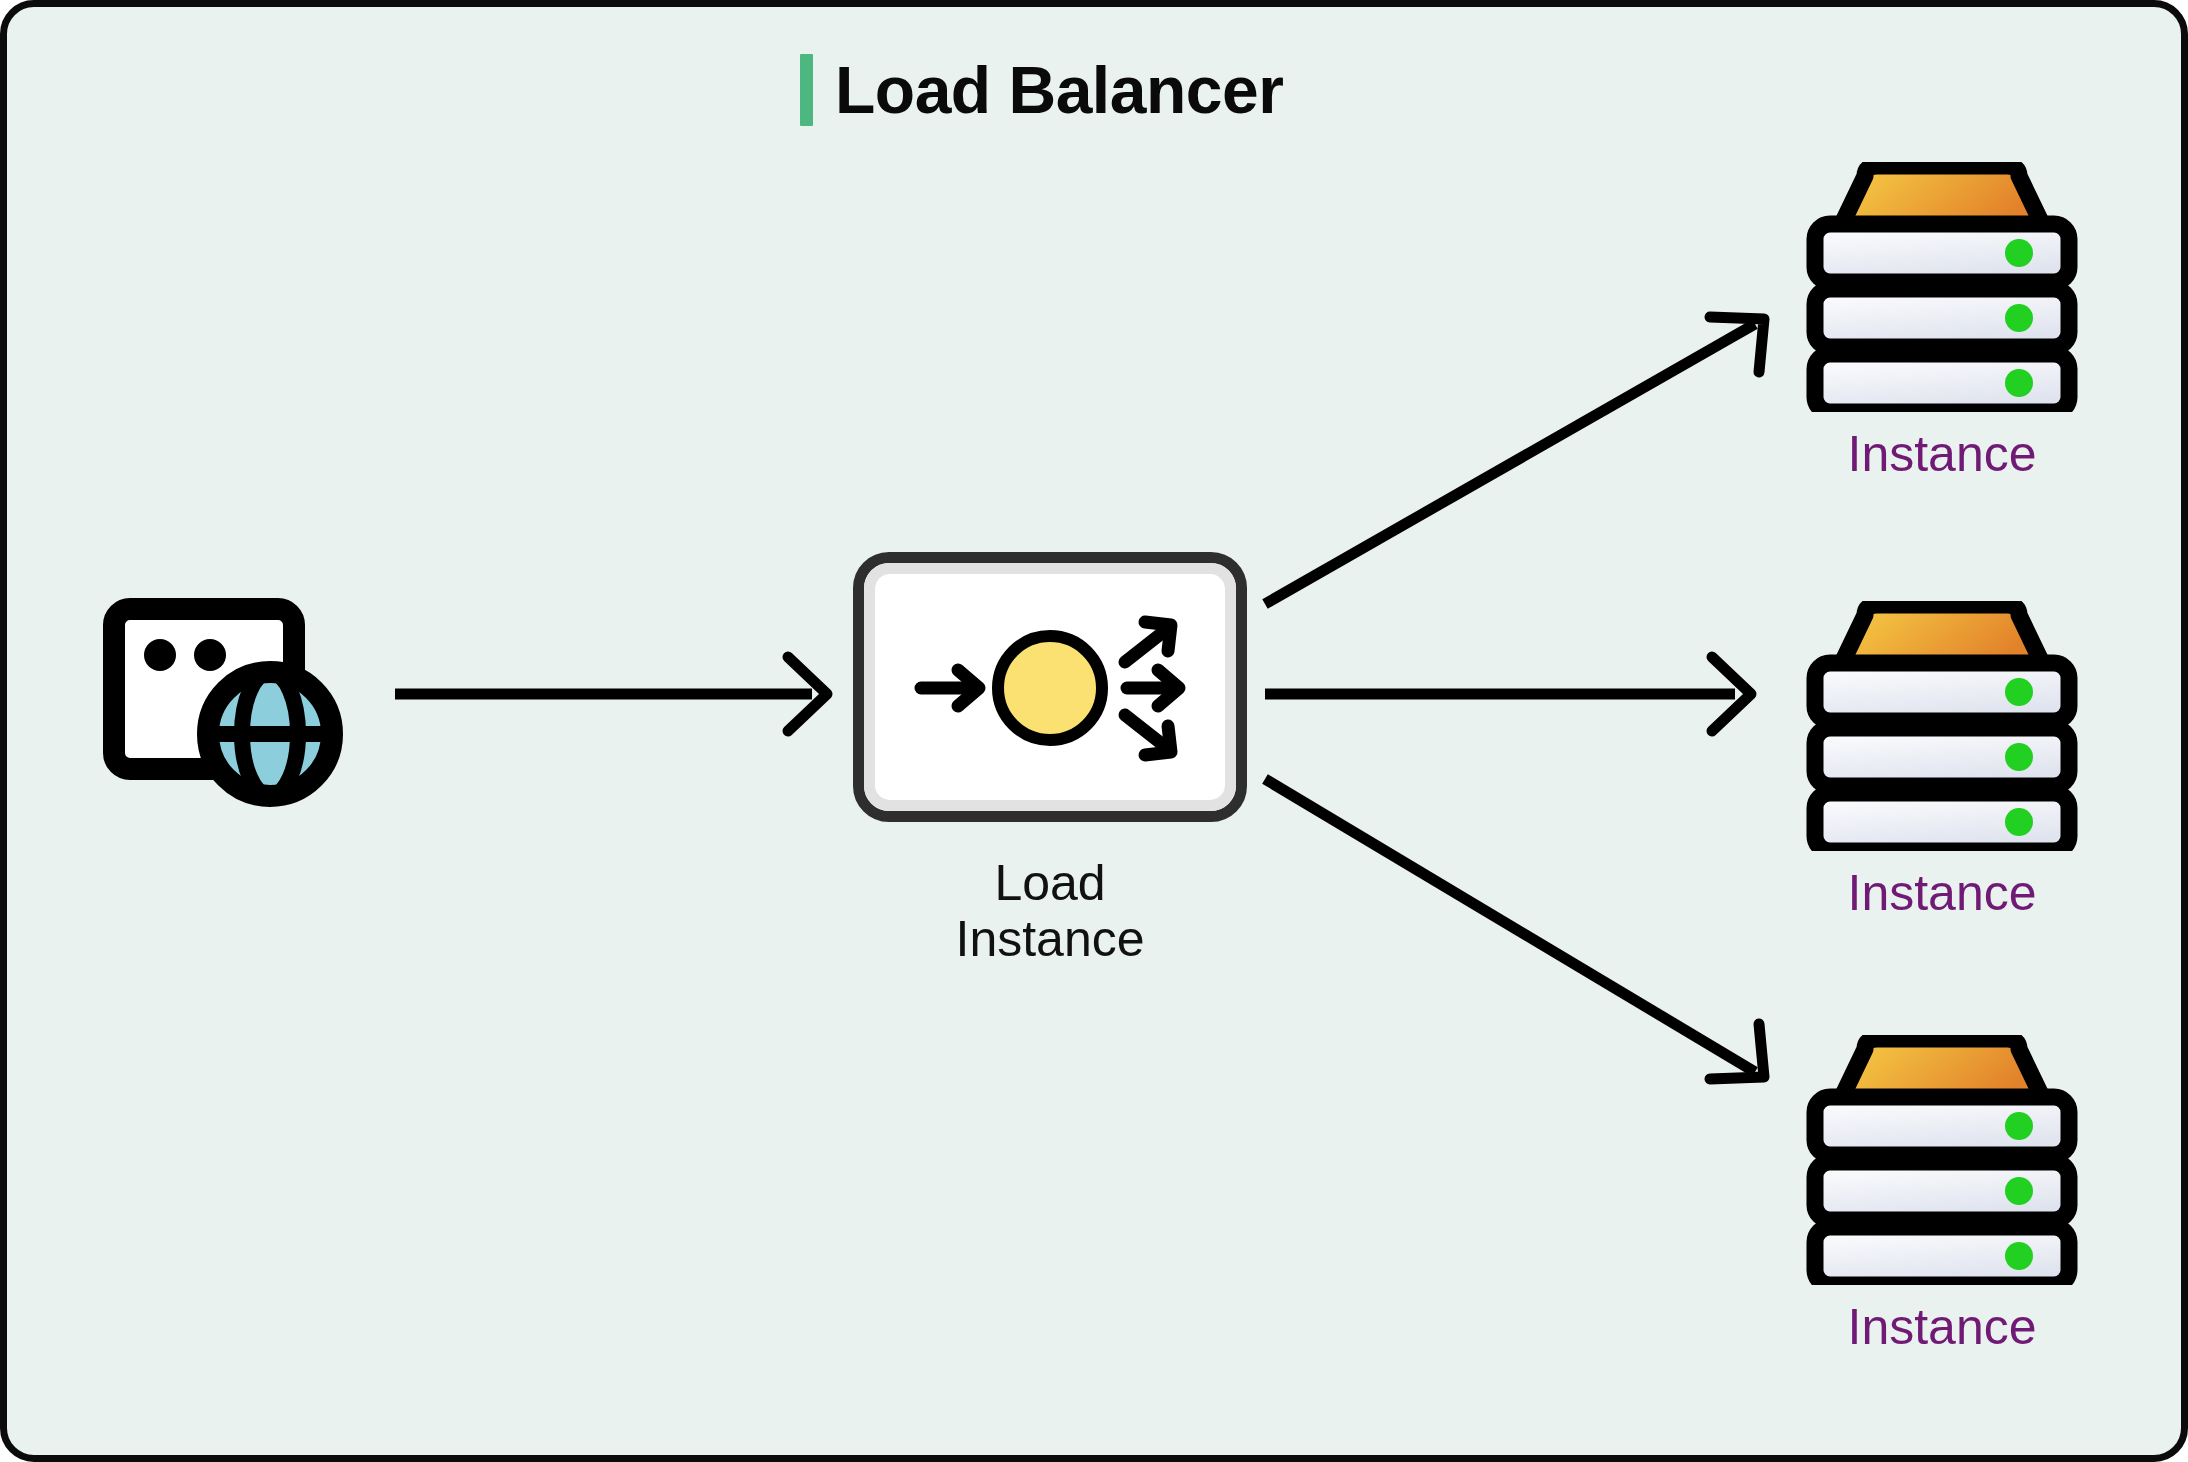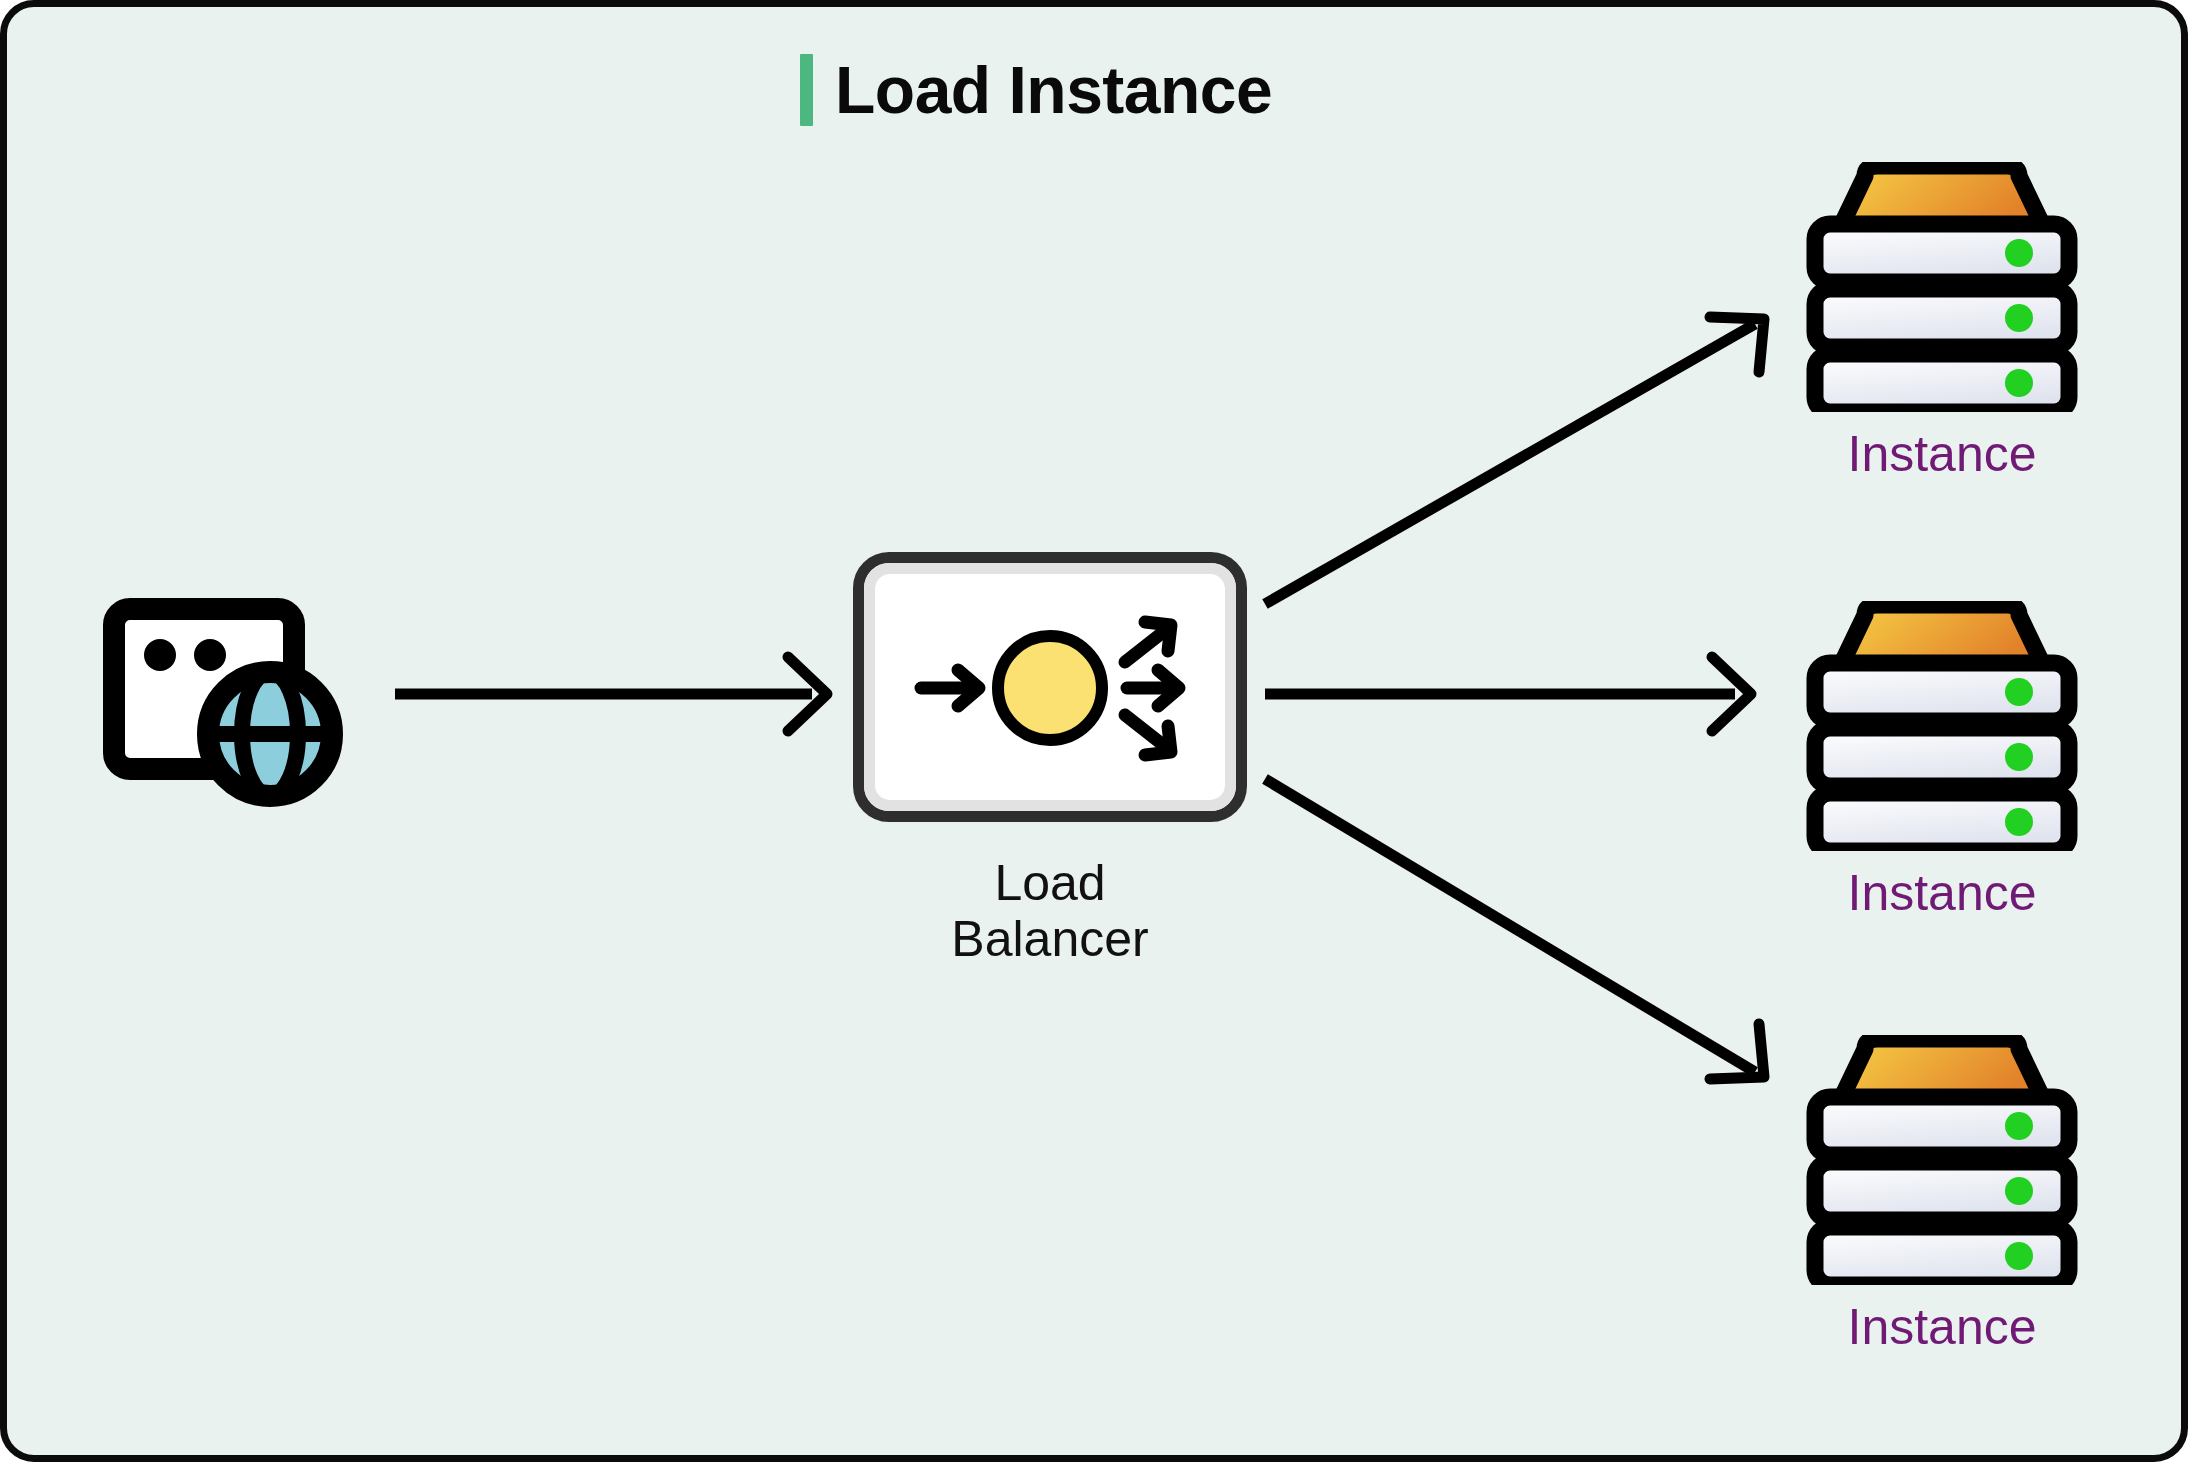--- a/index.html
+++ b/index.html
@@ -138,21 +138,21 @@
     pointer-events: none;
   }
 </style>
 </head>
 <body>
 
 <div id="canvas">
 
   <div id="title-row">
     <div id="title-accent"></div>
-    <div id="title-text">Load Instance</div>
+    <div id="title-text">Load Balancer</div>
   </div>
 
   <div id="client-icon">
     <svg viewBox="0 0 260 210" width="260" height="210">
 
       <rect x="12" y="12" width="180" height="160" rx="16" ry="16" fill="#ffffff" stroke="#000000" stroke-width="22"></rect>
       <line x1="12" y1="50" x2="192" y2="50" stroke="#000000" stroke-width="0"></line>
       <circle cx="58" cy="58" r="16" fill="#000000"></circle>
       <circle cx="108" cy="58" r="16" fill="#000000"></circle>
 
@@ -178,21 +178,21 @@
         <polyline points="305,118 326,136 305,154"></polyline>
 
         <line x1="272" y1="163" x2="314" y2="196"></line>
         <polyline points="292,203 318,200 315,174"></polyline>
       </g>
 
       <circle cx="197" cy="136" r="52" fill="#FAE172" stroke="#000000" stroke-width="12"></circle>
     </svg>
   </div>
   <div class="node-label" id="lb-label">Load
-Balancer</div>
+Instance</div>
 
   <div class="server-node" id="instance-0">
     <svg class="server-icon" viewBox="0 0 290 250">
       <defs>
         <linearGradient id="topgrad0" x1="0" y1="0" x2="1" y2="0.35">
           <stop offset="0%" stop-color="#F7D046"></stop>
           <stop offset="100%" stop-color="#E2822A"></stop>
         </linearGradient>
         <linearGradient id="slotgrad0" x1="0" y1="0" x2="0.35" y2="1">
           <stop offset="0%" stop-color="#ffffff"></stop>

